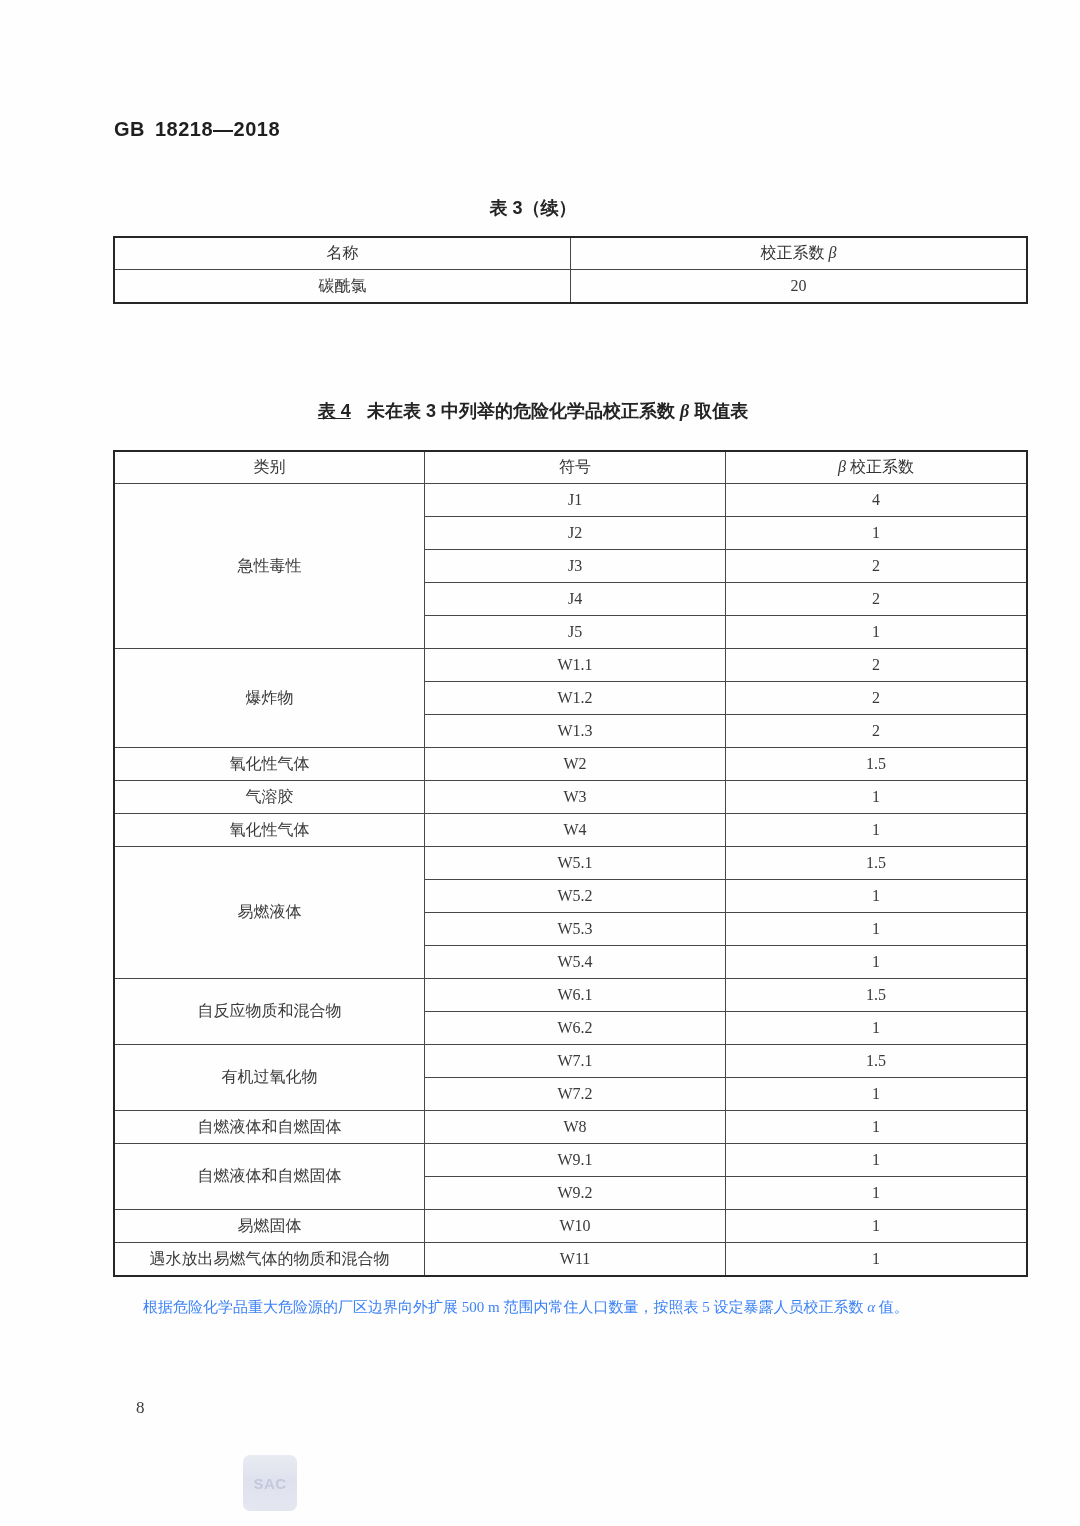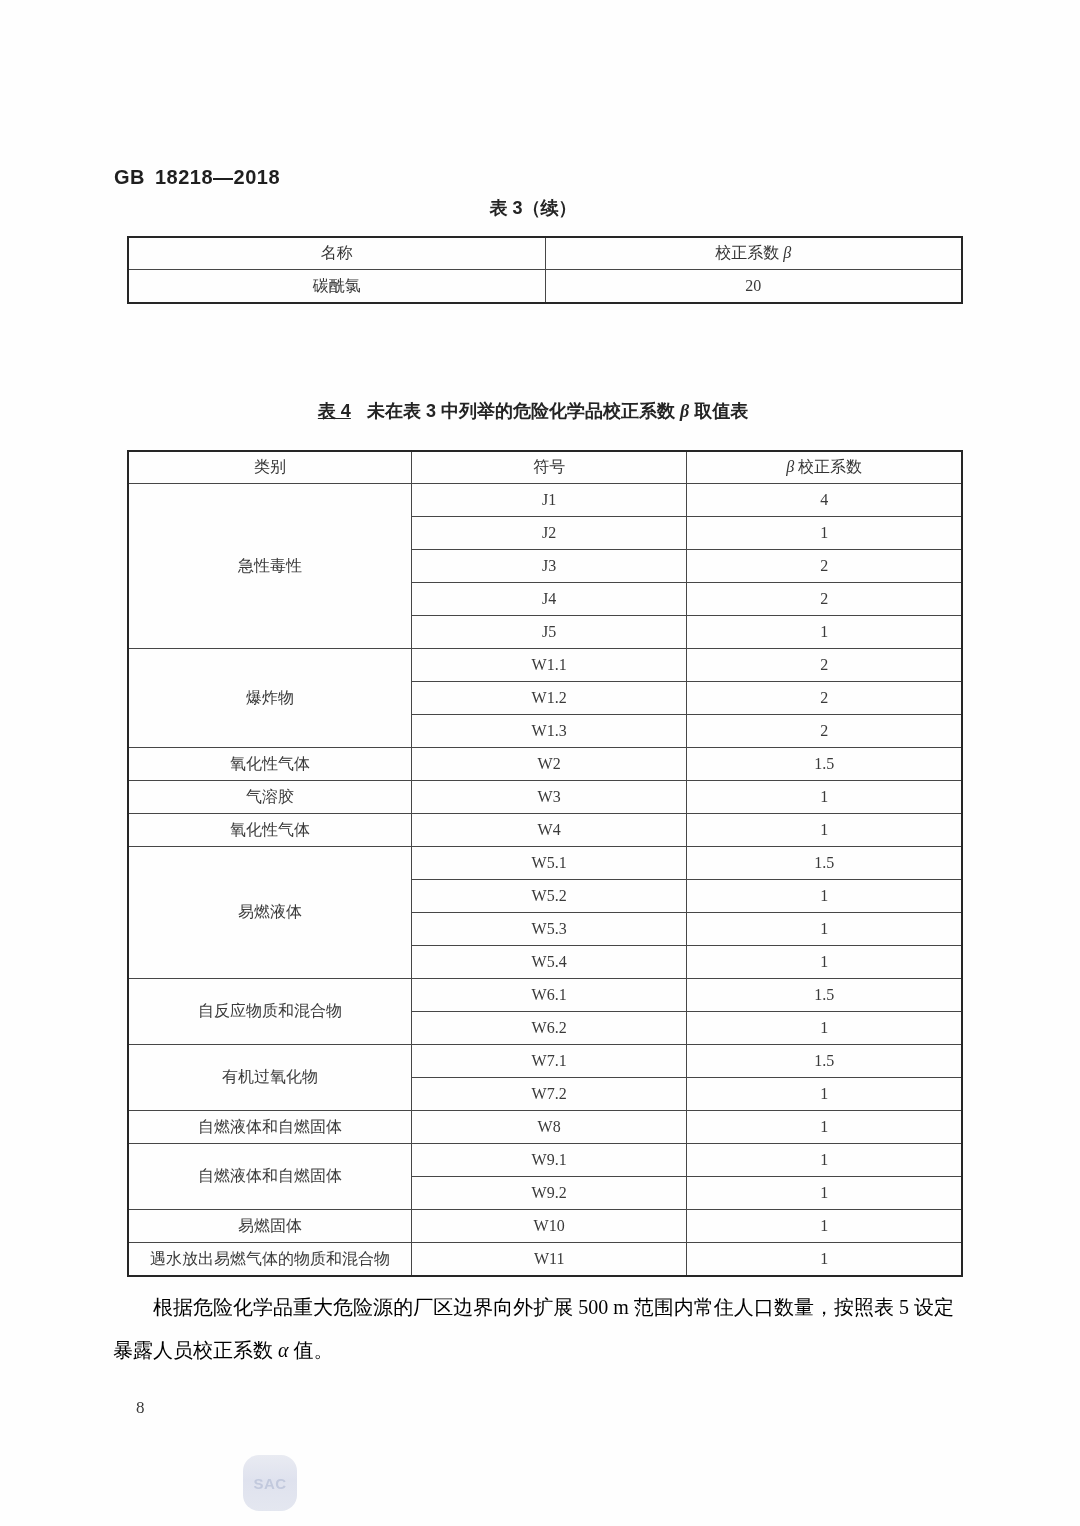--- a/index.html
+++ b/index.html
@@ -8,64 +8,64 @@
     width:1080px;height:1526px;
     background:#fefefe;
     margin:0 auto;
     overflow:hidden;
     font-family:"Liberation Serif","DejaVu Serif",serif;
     color:#333;
   }
   .doc-code{
     position:absolute;left:114px;top:118px;
     font-family:"Liberation Sans","DejaVu Sans",sans-serif;
-    font-size:20px;color:#1f1f1f;letter-spacing:.5px;margin-top:48px;
+    font-size:20px;color:#1f1f1f;letter-spacing:.5px;
   }
   .doc-code .gb{font-weight:bold;margin-right:10px;}
   .doc-code .num{font-weight:600;}
   .tbl-caption{
     position:absolute;left:113px;width:840px;
     text-align:center;
     font-family:"Liberation Sans","DejaVu Sans",sans-serif;
     font-weight:bold;font-size:18px;color:#242424;
   }
   .cap3{top:196px;}
   .cap4{top:399px;}
   .cap-label{margin-right:16px;text-decoration:underline;}
   .cap4 i{margin:0 5px;font-weight:bold;}
   table.std{
-    position:absolute;left:127px;width:836px;
+    position:absolute;left:113px;width:915px;
     border-collapse:collapse;
     font-size:16px;color:#3a3a3a;
     table-layout:fixed;
   }
   table.std th,table.std td{
     border:1px solid #474747;
     text-align:center;vertical-align:middle;
     padding:0 4px;
     font-weight:normal;
   }
   table.std{border:2px solid #262626;}
   table.std th{height:31px;color:#333;}
   table.std td{height:32px;}
   .t3{top:236px;}
   .t4{top:450px;}
   i.sym{font-style:italic;font-family:"Liberation Serif","DejaVu Serif",serif;}
   .body-par{
     position:absolute;left:113px;top:1286px;width:841px;
-    font-size:20px;line-height:43px;color:#000000;
+    font-size:15px;line-height:43px;color:#3b82f6;
     text-indent:2em;text-align:justify;
   }
   .page-num{
     position:absolute;left:136px;top:1398px;
     font-size:17px;color:#3a3a3a;
   }
   .watermark{
     position:absolute;left:243px;top:1455px;
-    width:54px;height:56px;border-radius:16px;
+    width:54px;height:56px;border-radius:7px;
     background:linear-gradient(180deg,#e9ebf2 0%,#dfe2ee 45%,#e4e7f0 100%);
     display:flex;align-items:center;justify-content:center;
     font-family:"Liberation Sans","DejaVu Sans",sans-serif;
     font-weight:bold;font-size:15px;color:#c2c9dd;
     letter-spacing:.5px;
   }
 </style>
 </head>
 <body>
 

